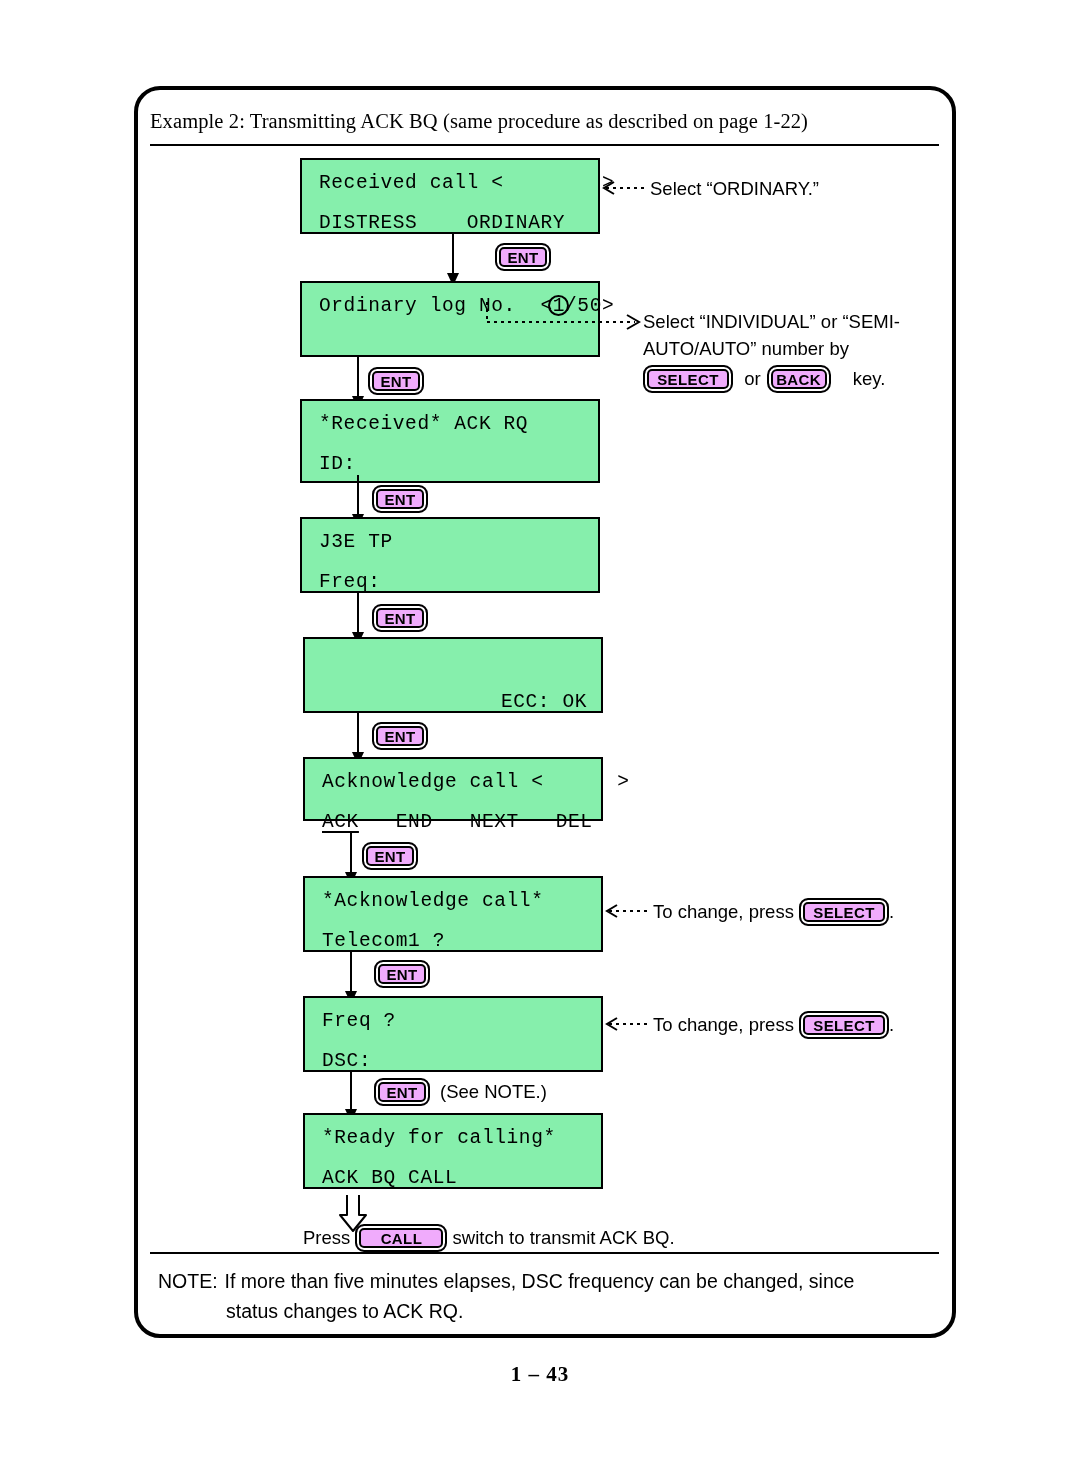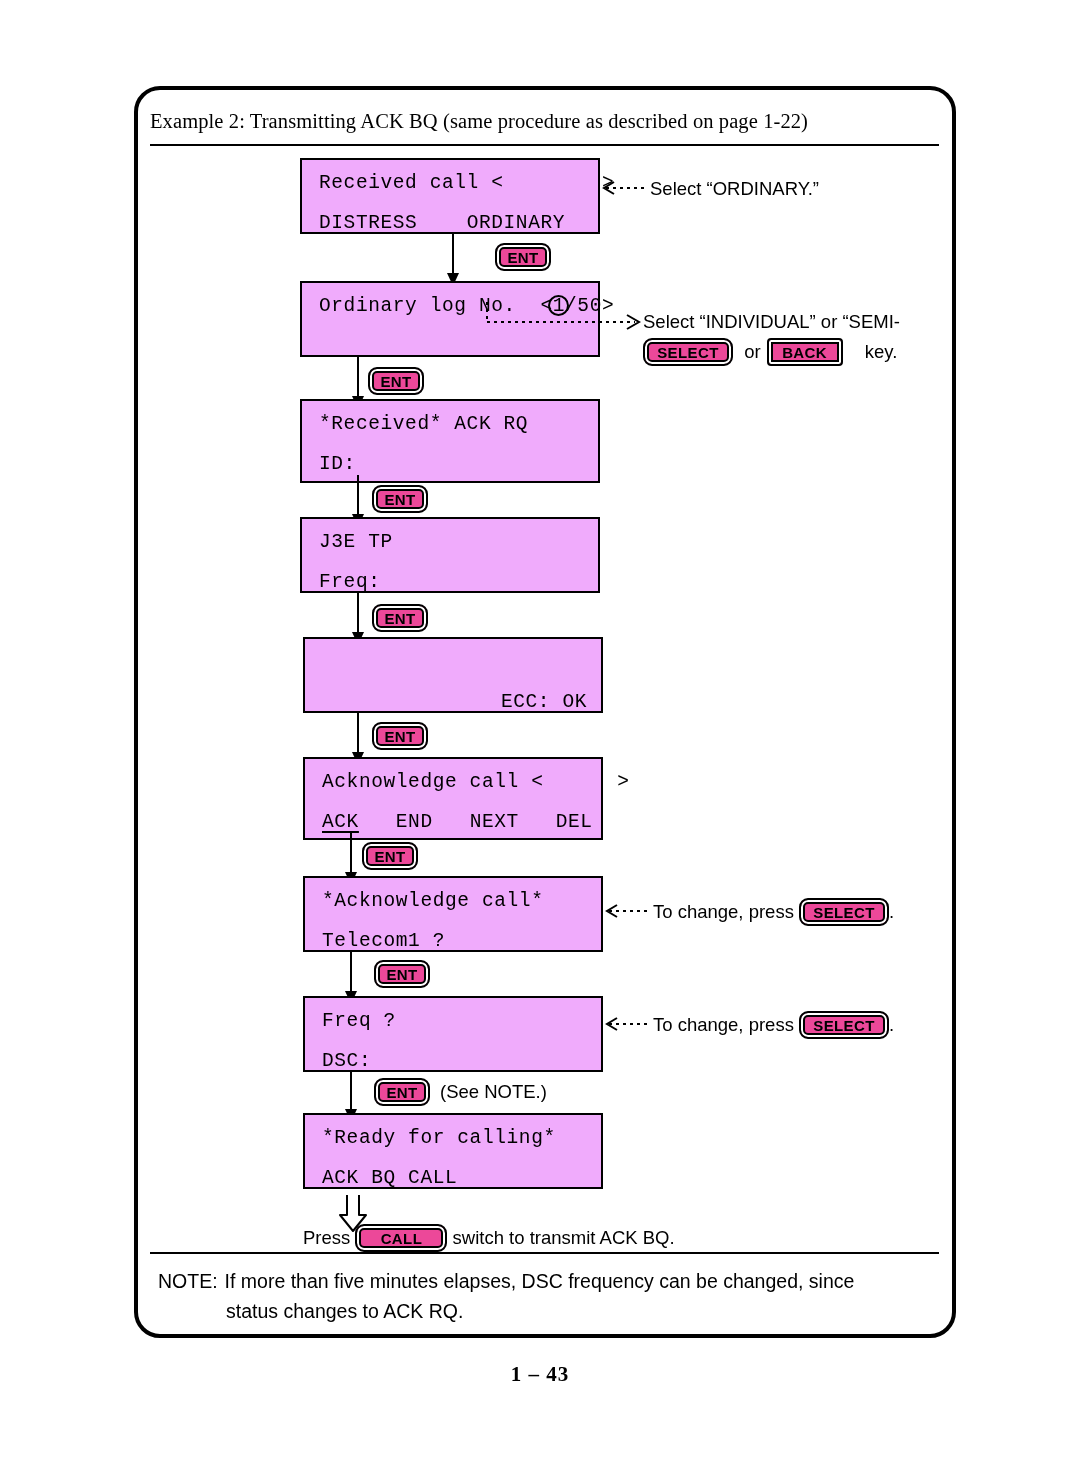--- a/index.html
+++ b/index.html
@@ -46,21 +46,21 @@
     width: 789px;
     height: 2px;
     background: #000;
   }
 
   
   .lcd {
     position: absolute;
     border: 2px solid #000;
     box-sizing: border-box;
-    background: #f0abfc;
+    background: #86efac;
     font-family: "Liberation Mono", monospace;
     font-size: 19.5px;
     letter-spacing: 0.6px;
     color: #000;
   }
   .lcd .line {
     position: absolute;
     left: 17px;
     white-space: pre;
   }
@@ -116,38 +116,38 @@
   }
 
   
   .keybtn {
     position: absolute;
     display: inline-flex;
     align-items: center;
     justify-content: center;
     border: 2px solid #000;
     border-radius: 9px;
-    background: #ec4899;
+    background: #f0abfc;
     box-shadow: inset 0 0 0 2px #fff, inset 0 0 0 4px #000;
     font-family: "Liberation Sans", sans-serif;
     font-weight: bold;
     font-size: 15px;
     letter-spacing: 0.4px;
     box-sizing: border-box;
     height: 28px;
   }
   .keybtn.inline {
     position: relative;
     display: inline-flex;
     vertical-align: middle;
     top: -1px;
   }
   .keybtn.ent  { width: 56px; }
   .keybtn.sel  { width: 90px; }
-  .keybtn.back { width: 76px; border-radius: 4px; text-align: right; }
+  .keybtn.back { width: 64px; border-radius: 10px; text-align: right; }
   .keybtn.call { width: 92px; }
 
   
   .annot {
     position: absolute;
     font-family: "Liberation Sans", sans-serif;
     font-size: 18.5px;
     line-height: 27px;
     color: #000;
   }
@@ -247,20 +247,21 @@
 <div class="arrowhead" style="left:352px; top:396px;"></div>
 <div class="keybtn ent" style="left:368px; top:367px;">ENT</div>
 
 <svg class="leader" style="left:485px; top:300px; width:170px; height:35px;">
   <line x1="2" y1="2" x2="2" y2="22" stroke="#000" stroke-width="2" stroke-dasharray="3,4"></line>
   <line x1="2" y1="22" x2="150" y2="22" stroke="#000" stroke-width="2" stroke-dasharray="3,4"></line>
   <polyline points="142,15 154,22 142,29" fill="none" stroke="#000" stroke-width="2"></polyline>
 </svg>
 <div class="annot" style="left:643px; top:308px; width:300px;">
   <span>Select “INDIVIDUAL” or “SEMI-</span>
+  <span class="l2">AUTO/AUTO” number by</span>
   <span class="l3">
     <span class="keybtn sel inline">SELECT</span>
     <span style="margin:0 6px;">or</span><span class="keybtn back inline">BACK</span>
     <span style="margin-left:17px;">key.</span>
   </span>
 </div>
 
 <div class="lcd" style="left:300px; top:399px; width:300px; height:84px;">
   <div class="line r1">*Received* ACK RQ</div>
   <div class="line r2">ID:</div>
@@ -277,21 +278,21 @@
 <div class="arrowhead" style="left:352px; top:632px;"></div>
 <div class="keybtn ent" style="left:372px; top:604px;">ENT</div>
 
 <div class="lcd" style="left:303px; top:637px; width:300px; height:76px;">
   <div class="line r2 right">ECC: OK</div>
 </div>
 <div class="vline" style="left:357px; top:713px; height:52px;"></div>
 <div class="arrowhead" style="left:352px; top:752px;"></div>
 <div class="keybtn ent" style="left:372px; top:722px;">ENT</div>
 
-<div class="lcd" style="left:303px; top:757px; width:300px; height:83px;">
+<div class="lcd" style="left:303px; top:757px; width:300px; height:64px;">
   <div class="line r1">Acknowledge call &lt;      &gt;</div>
   <div class="line r2"><span class="u">ACK</span><span style="white-space:pre">   </span><span>END</span><span style="white-space:pre">   </span><span>NEXT</span><span style="white-space:pre">   </span><span>DEL</span></div>
 </div>
 <div class="vline" style="left:350px; top:833px; height:52px;"></div>
 <div class="arrowhead" style="left:345px; top:872px;"></div>
 <div class="keybtn ent" style="left:362px; top:842px;">ENT</div>
 
 <div class="lcd" style="left:303px; top:876px; width:300px; height:76px;">
   <div class="line r1">*Acknowledge call*</div>
   <div class="line r2">Telecom1 ?</div>

